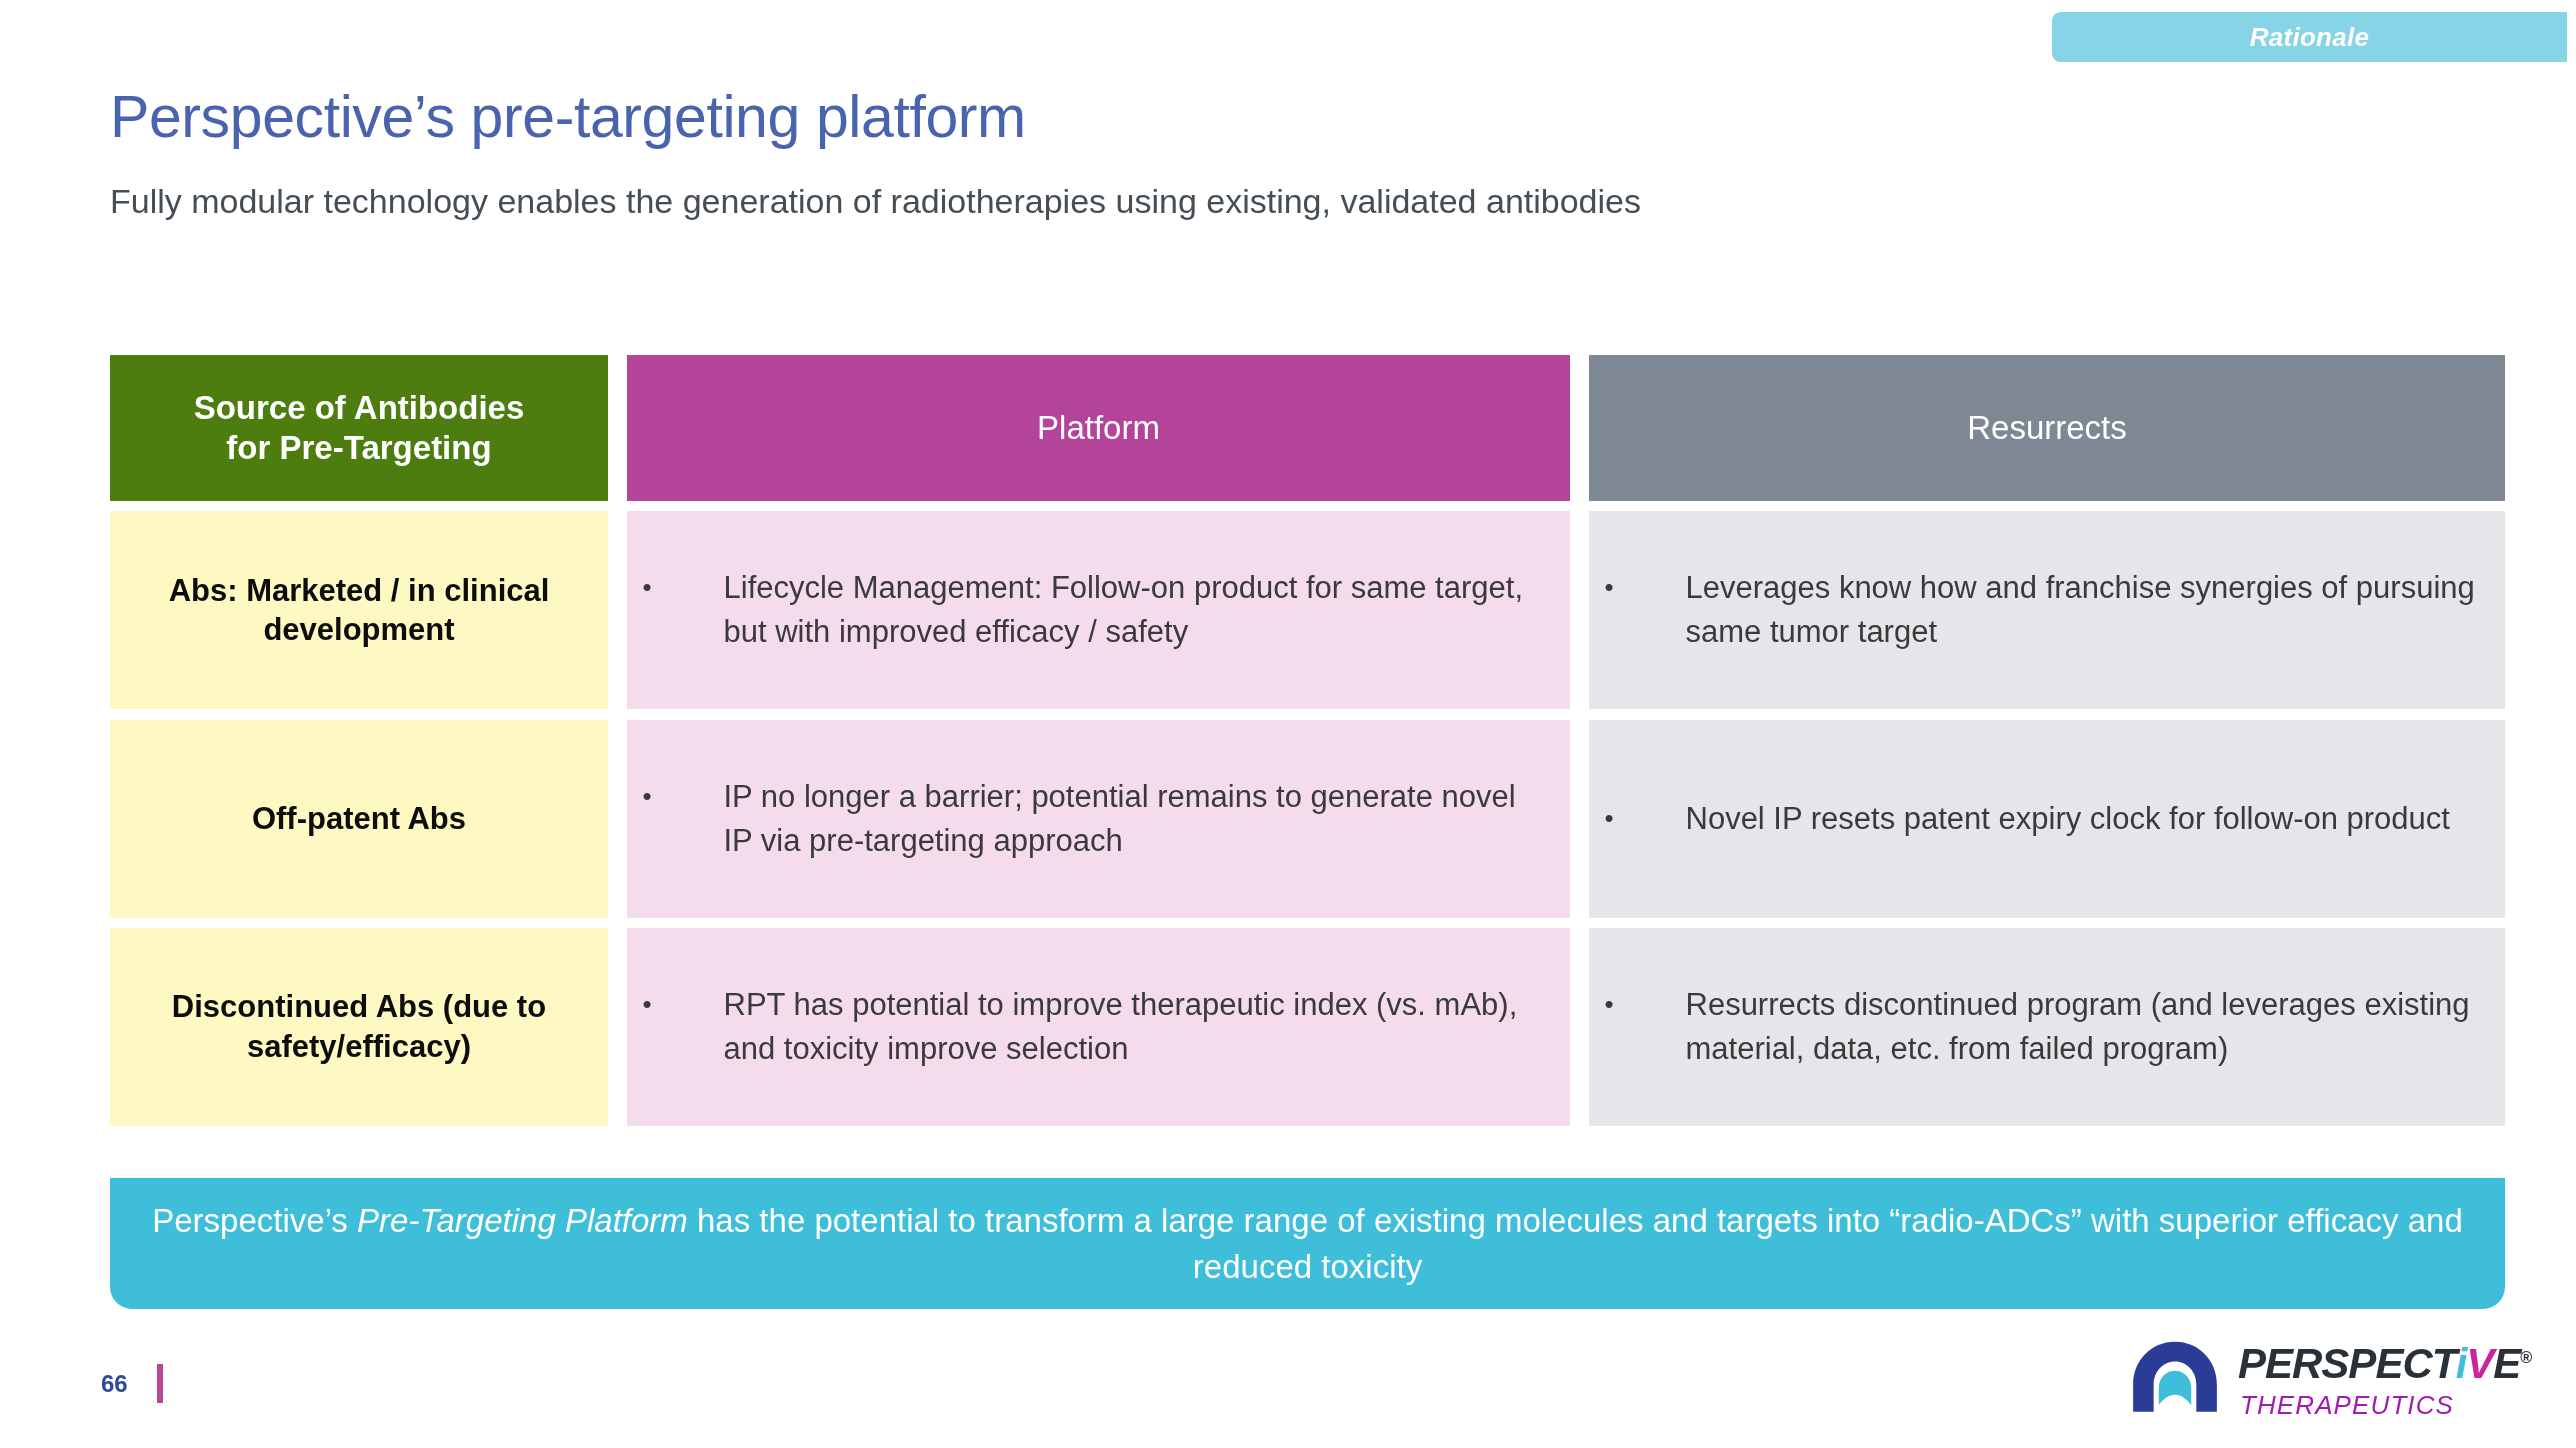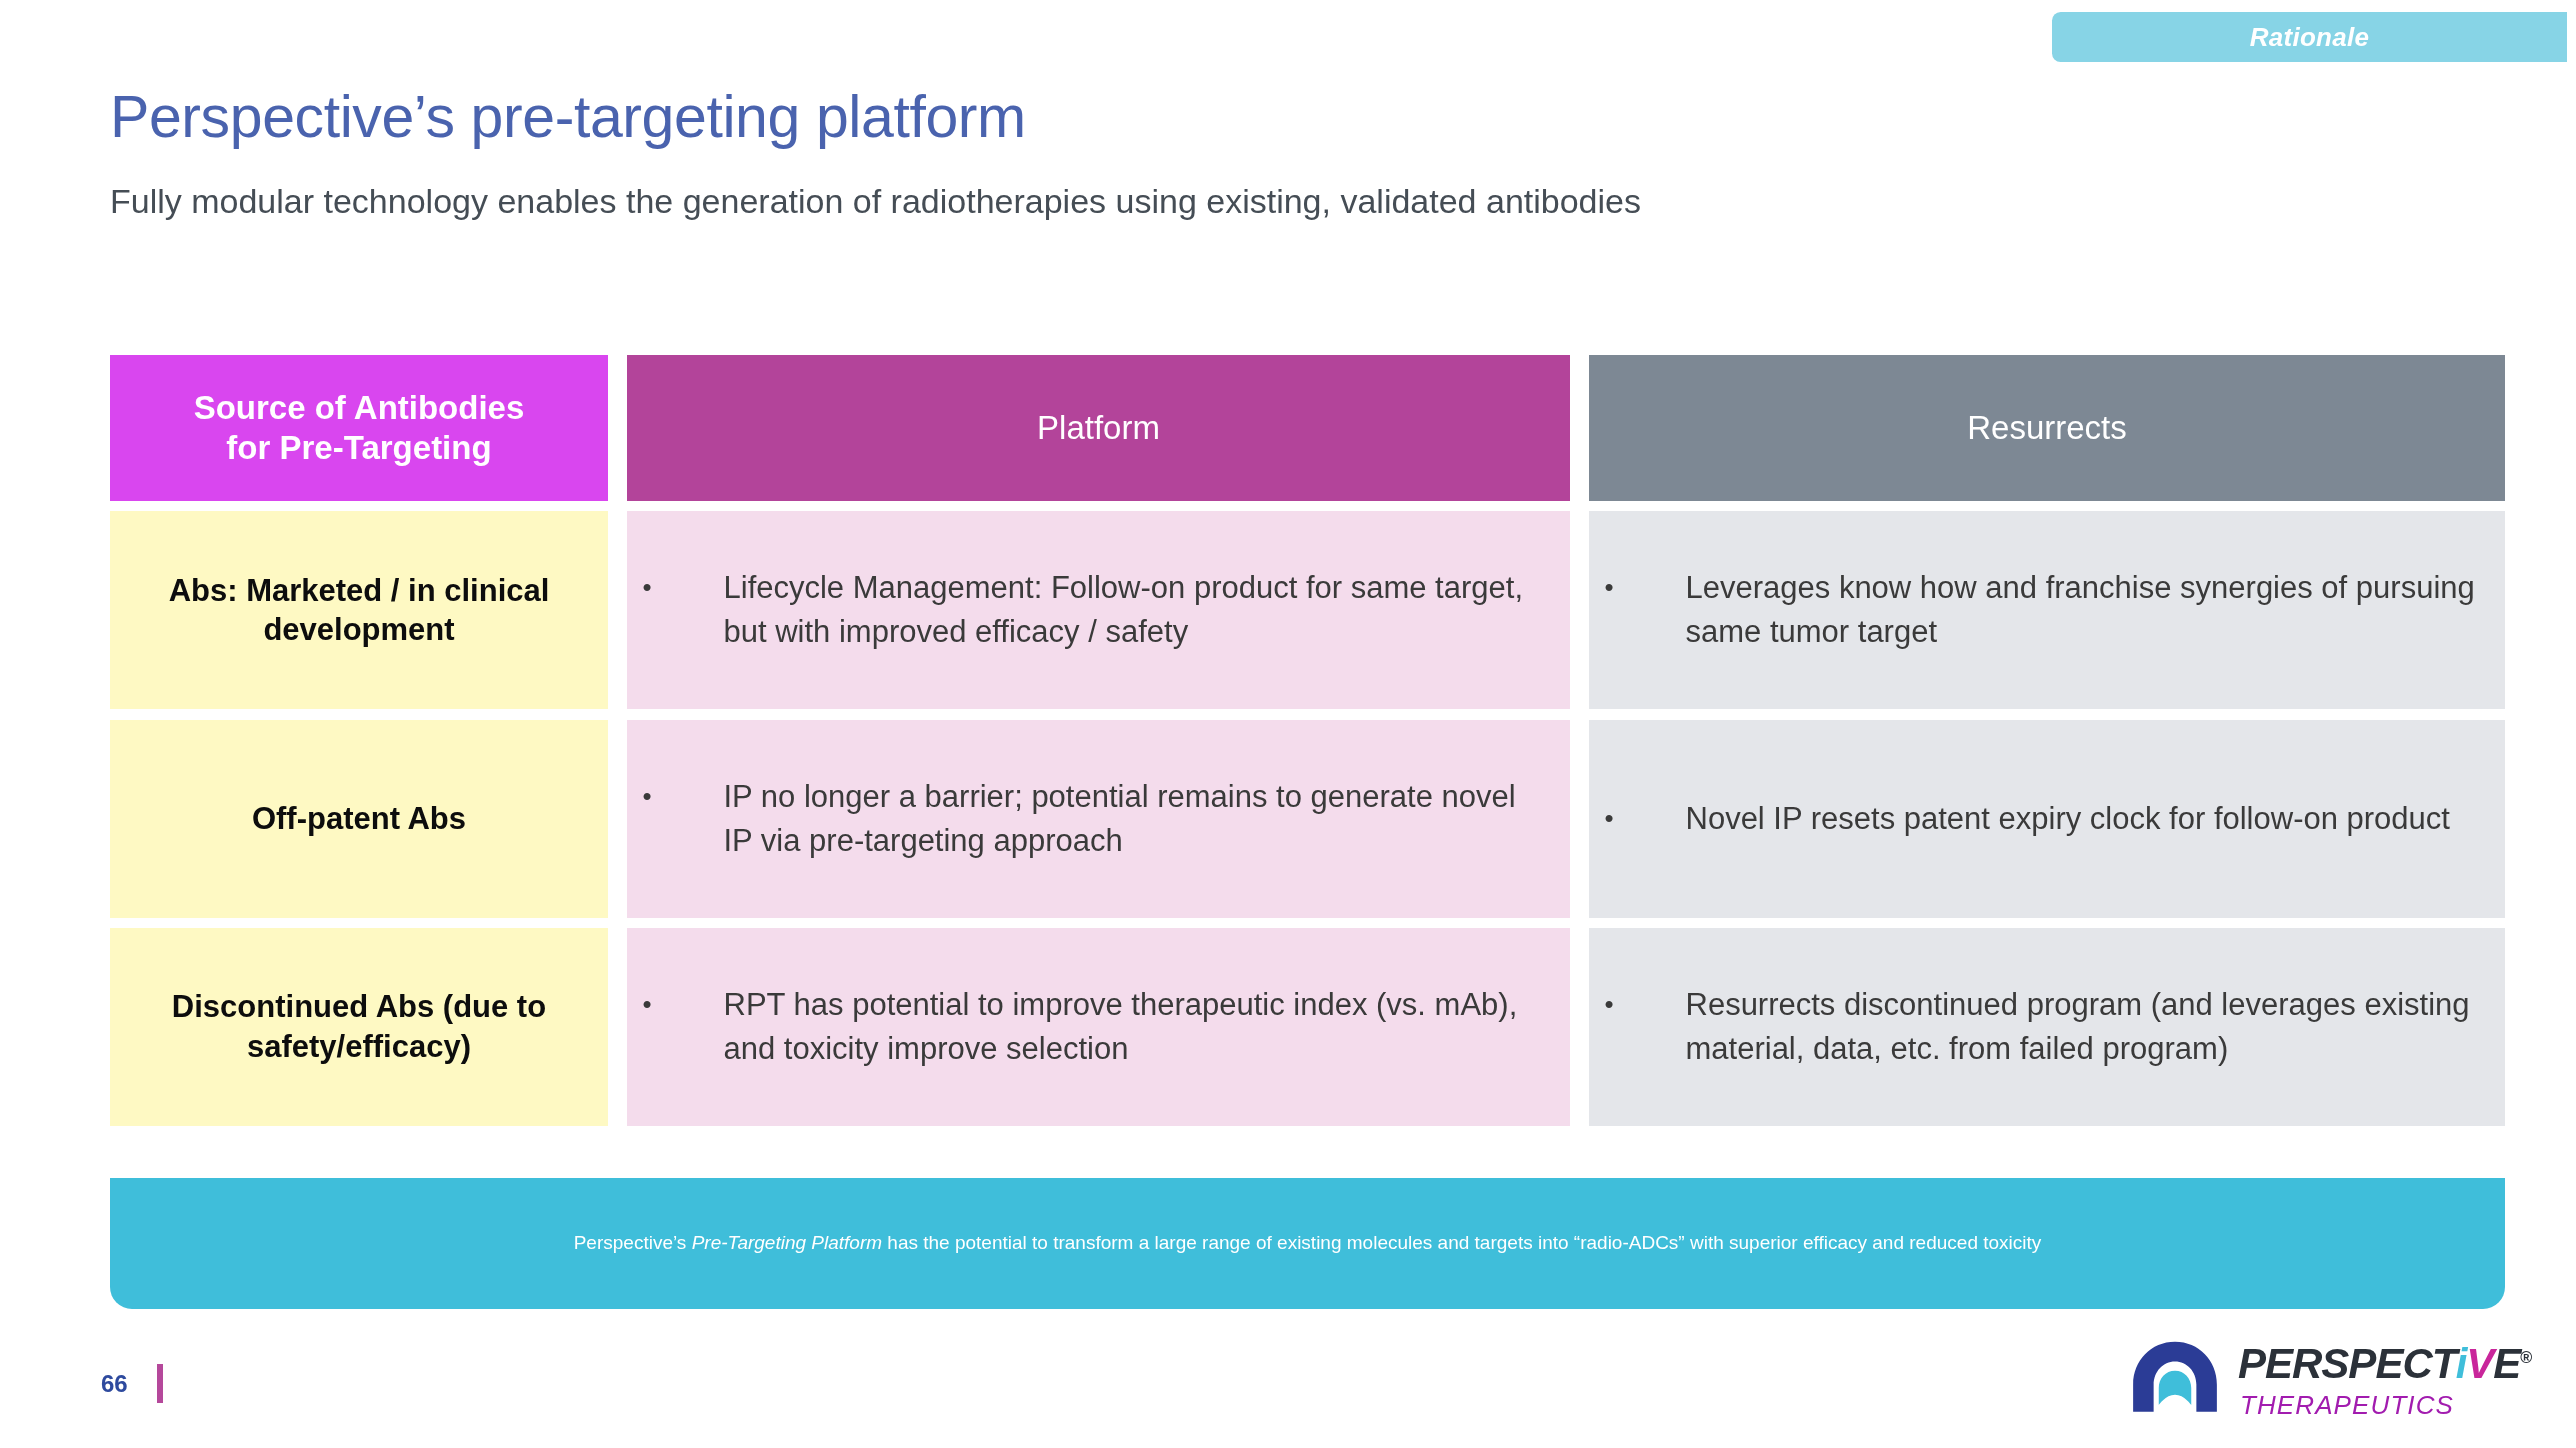--- a/index.html
+++ b/index.html
@@ -76,21 +76,21 @@
     height: 146px;
     display: flex;
     align-items: center;
     justify-content: center;
     text-align: center;
     color: #ffffff;
     box-sizing: border-box;
     padding: 3.4px 10.3px;
   }
   .hdr-source {
-    background: #d946ef;
+    background: #4d7c0f;
     font-size: 33px;
     font-weight: bold;
     line-height: 1.22;
   }
   .hdr-rationale {
     background: #B3449A;
     font-size: 33px;
     font-weight: normal;
   }
   .hdr-advantages {
@@ -152,21 +152,21 @@
     background: #3FBEDA;
     border-radius: 0 0 22px 22px;
     display: flex;
     align-items: center;
     justify-content: center;
     box-sizing: border-box;
     padding: 0 34px;
   }
   .callout-text {
     color: #ffffff;
-    font-size: 19px;
+    font-size: 33px;
     line-height: 1.38;
     text-align: center;
   }
   .callout-text .em { font-style: italic; }
 
   
   .page-number {
     position: absolute;
     left: 101px;
     top: 1370px;

